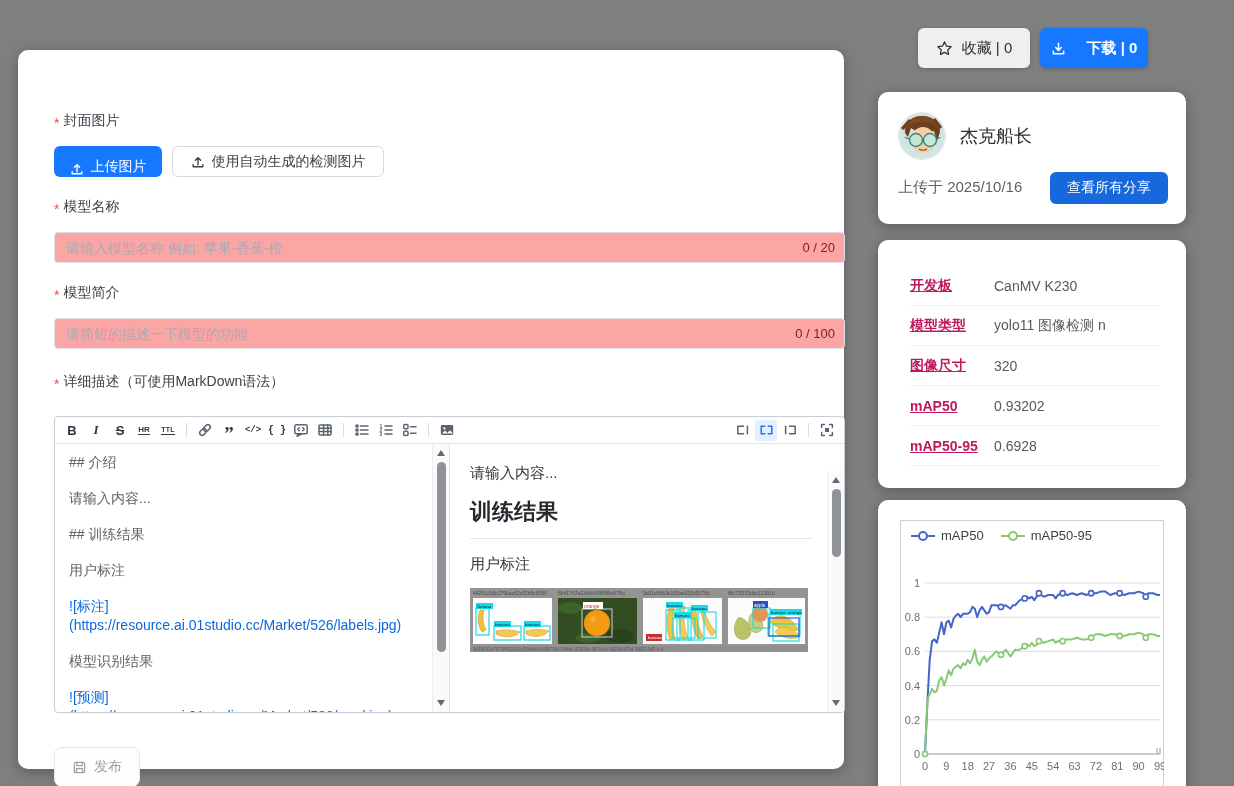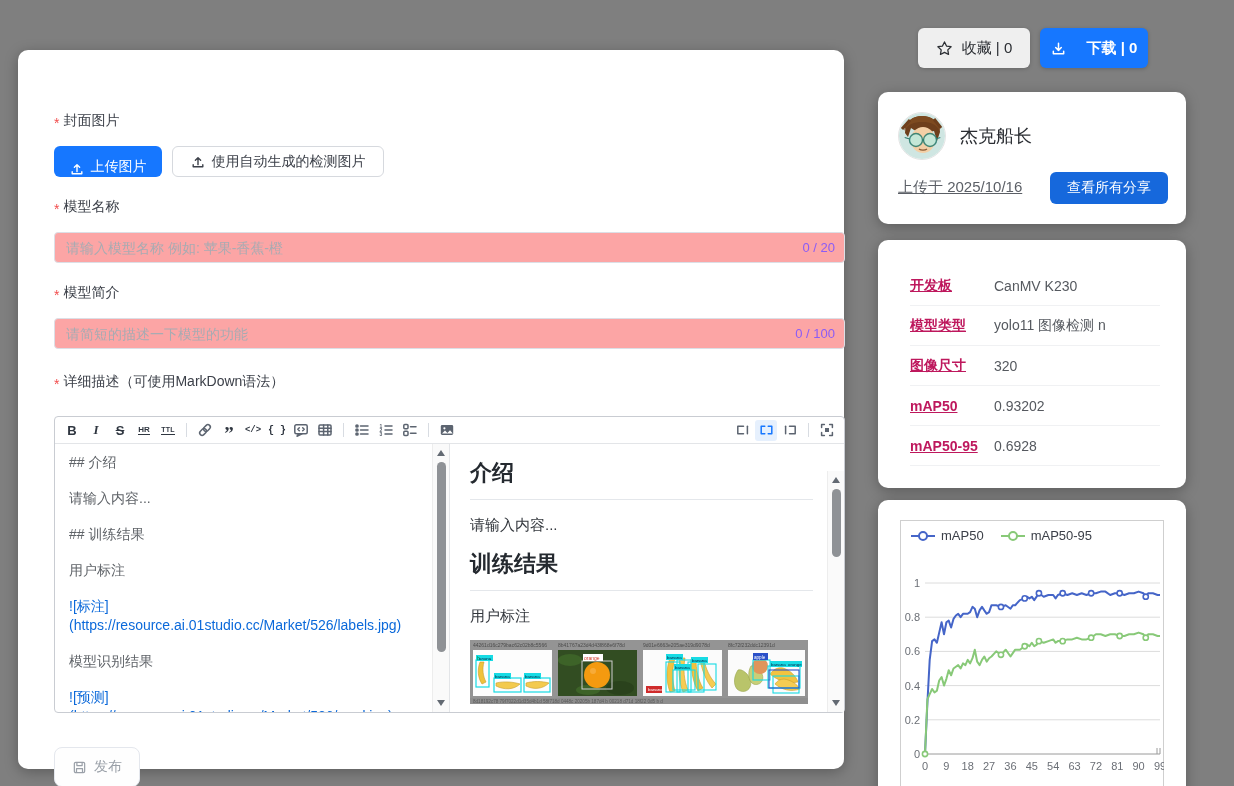--- a/index.html
+++ b/index.html
@@ -14,21 +14,21 @@
   .btn-primary{position:absolute;display:flex;align-items:flex-end;justify-content:center;gap:7px;
     background:#1677ff;color:#fff;border:none;border-radius:6px;font-size:14px;cursor:pointer;
     font-family:inherit;}
   .btn-plain{position:absolute;display:flex;align-items:center;justify-content:center;gap:7px;
     background:#fff;color:#3c4049;border:1px solid #d6d9de;border-radius:6px;font-size:14px;cursor:pointer;
     font-family:inherit;}
   .input-wrap{position:absolute;left:36px;width:791px;height:31px;}
   .input-wrap input{width:100%;height:100%;box-sizing:border-box;border:1px solid #dcdfe6;border-radius:4px;
     padding:0 58px 0 11px;font-size:14px;color:#333;font-family:inherit;outline:none;background:#fca5a5;}
   .input-wrap input::placeholder{color:#a8abb2;}
-  .counter{position:absolute;right:10px;top:0;height:31px;display:flex;align-items:center;font-size:13px;color:#8b5cf6;margin-left:40px;}
+  .counter{position:absolute;right:10px;top:0;height:31px;display:flex;align-items:center;font-size:13px;color:#7f1d1d;margin-left:40px;}
   
   .editor{position:absolute;left:36px;top:366px;width:791px;height:297px;border:1px solid #c9ccd2;border-radius:4px;box-sizing:border-box;background:#fff;}
   .toolbar{position:absolute;left:0;top:0;right:0;height:27px;border-bottom:1px solid #e3e5e8;display:flex;align-items:center;padding:0 6px;box-sizing:border-box;}
   .tb-left{display:flex;align-items:center;gap:2px;}
   .tb-right{margin-left:auto;display:flex;align-items:center;gap:2px;}
   .tb-btn{width:22px;height:21px;display:flex;align-items:center;justify-content:center;border-radius:3px;cursor:pointer;color:#2f3640;}
   .tb-btn.active{background:#e6f0fd;}
   .tb-sep{width:1px;height:14px;background:#d8dce2;margin:0 5px;}
   .g-b{font-weight:800;font-size:13px;}
   .g-i{font-style:italic;font-size:13px;font-weight:600;font-family:"Liberation Serif","DejaVu Serif",serif;}
@@ -60,21 +60,21 @@
   .publish{position:absolute;left:36px;top:697px;width:86px;height:40px;border:1px solid #e4e7ed;border-radius:8px;
     background:#fefefe;color:#9aa0a8;font-size:14px;display:flex;align-items:center;justify-content:center;gap:7px;font-family:inherit;}
   
   .fav-btn{position:absolute;left:910px;top:28px;width:112px;height:40px;background:#efefef;border:none;border-radius:6px;
     display:flex;align-items:center;justify-content:center;gap:9px;font-size:15px;color:#2b2e33;cursor:pointer;font-family:inherit;box-shadow:0 1px 4px rgba(0,0,0,.18);margin-left:8px;}
   .dl-btn{position:absolute;left:1040px;top:28px;width:108px;height:40px;background:#1677ff;border:none;border-radius:6px;
     display:flex;align-items:center;justify-content:center;gap:21px;font-size:15px;color:#fff;font-weight:600;cursor:pointer;font-family:inherit;box-shadow:0 1px 4px rgba(0,0,0,.2);}
   .user-card{left:878px;top:92px;width:308px;height:132px;}
   .avatar{position:absolute;left:20px;top:20px;width:46px;height:46px;border-radius:50%;overflow:hidden;border:1px solid #e4e4e4;}
   .u-name{position:absolute;left:82px;top:32px;font-size:18px;color:#2b2e33;}
-  .u-date{position:absolute;left:20px;top:86px;font-size:15px;color:#5b5f66;text-decoration:underline;}
+  .u-date{position:absolute;left:20px;top:86px;font-size:15px;color:#5b5f66;}
   .viewall-btn{position:absolute;left:172px;top:80px;width:118px;height:32px;background:#1668dc;color:#fff;border:none;border-radius:6px;font-size:14px;cursor:pointer;font-family:inherit;display:flex;align-items:center;justify-content:center;}
   .info-card{left:878px;top:240px;width:308px;height:248px;padding:0;}
   .info-rows{position:absolute;left:32px;right:26px;top:26px;}
   .info-row{display:flex;align-items:center;height:39px;border-bottom:1px solid #f0f1f3;font-size:14px;}
   .info-row .k{width:84px;font-weight:700;color:#be185d;text-decoration:underline;}
   .info-row .v{color:#55595f;}
   .chart-card{left:878px;top:500px;width:308px;height:300px;border-radius:10px 10px 0 0;}
   .chart-box{position:absolute;left:22px;top:20px;}
   .legend{position:absolute;left:10px;top:8px;display:flex;gap:16px;align-items:center;}
   .lg-item{display:flex;align-items:center;gap:5px;font-size:13px;color:#3c4049;}
@@ -289,21 +289,20 @@
           </div>
         <div class="sb sb-l" style="left:377px;top:0;bottom:0;">
           <div class="arr up"></div>
           <div class="thumb" style="top:18px;height:190px;"></div>
           <div class="arr down"></div>
         </div>
       </div>
 
       <div class="pane pane-right">
         <div class="pv">
-          <h2>介绍</h2>
           <p>请输入内容...</p>
           <h2>训练结果</h2>
           <p>用户标注</p>
 
           <div class="mosaic">
             <svg width="338" height="64" viewBox="0 0 338 64">
               <rect x="0" y="0" width="338" height="64" fill="#949494"></rect>
 
               <g>
                 <text x="3" y="7" font-size="5" fill="#4c4c4c">44261d16c279bac62c02b8c5566</text>

